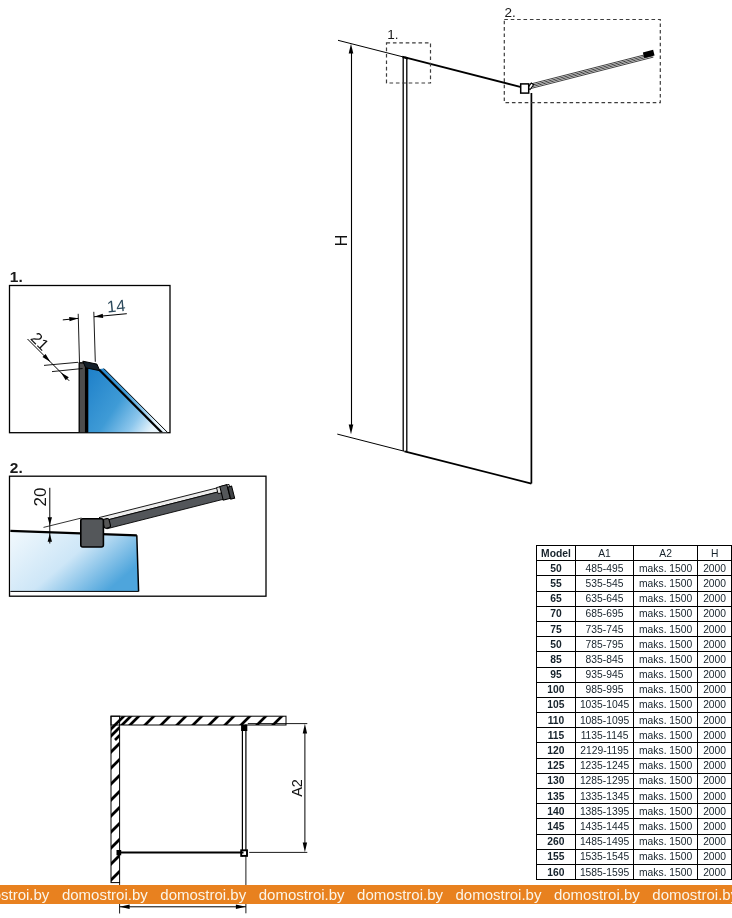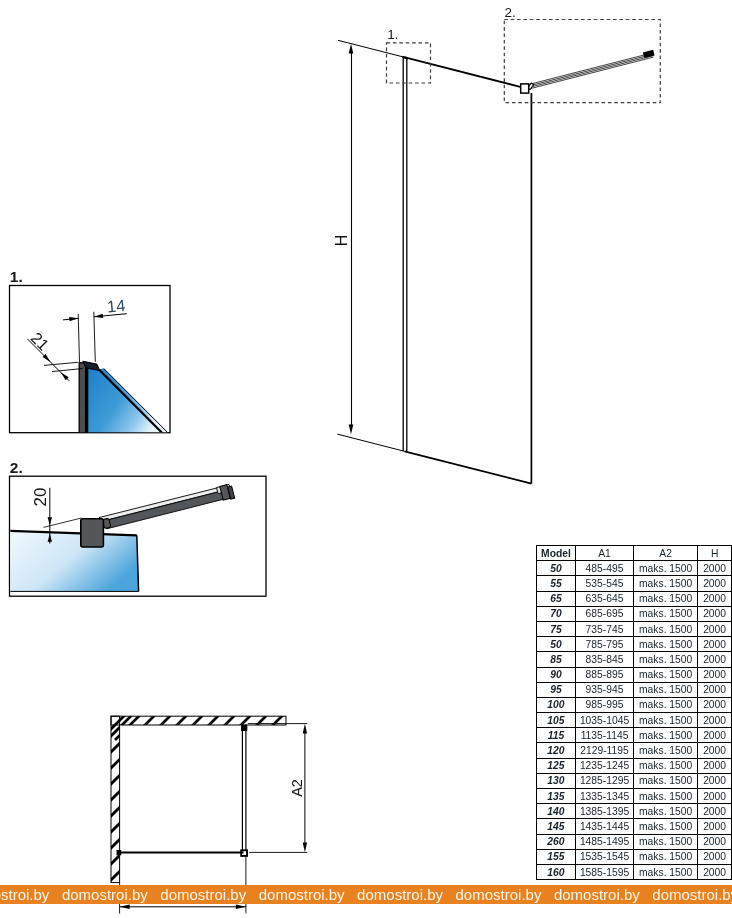--- a/index.html
+++ b/index.html
@@ -3,21 +3,21 @@
 <meta charset="utf-8">
 <style>
   html,body{margin:0;padding:0;background:#fff;}
   body{width:732px;height:918px;position:relative;overflow:hidden;
        font-family:"Liberation Sans",sans-serif;}
   #art{position:absolute;left:0;top:0;}
   #tbl{position:absolute;left:528px;top:545px;border-collapse:collapse;border:1.5px solid #000;
        table-layout:fixed;font-size:10.3px;color:#16222b;margin-left:8px;}
   #tbl td{border:1px solid #000;text-align:center;vertical-align:middle;
        padding:0;height:14.2px;overflow:hidden;white-space:nowrap;}
-  #tbl td.m{font-weight:bold;font-style:italic;}
+  #tbl td.m{font-weight:bold;}
   #tbl tr.h td{font-style:normal;}
   #band{position:absolute;left:0;top:884.6px;width:732px;height:19px;
        background:#e8811f;overflow:hidden;}
   #band span{position:absolute;left:-36.5px;top:0;line-height:19px;
        font-size:15px;color:#fbf5e9;white-space:nowrap;word-spacing:2.1px;}
 </style>
 </head>
 <body>
 <svg id="art" width="732" height="918" viewBox="0 0 732 918">
 <defs>
@@ -217,40 +217,40 @@
         <td>maks. 1500</td>
         <td>2000</td>
       </tr>
 <tr>
         <td class="m">85</td>
         <td>835-845</td>
         <td>maks. 1500</td>
         <td>2000</td>
       </tr>
 <tr>
-        <td class="m">90</td>
-        <td>885-895</td>
-        <td>maks. 1500</td>
-        <td>2000</td>
-      </tr>
-<tr>
         <td class="m">95</td>
         <td>935-945</td>
         <td>maks. 1500</td>
         <td>2000</td>
       </tr>
 <tr>
         <td class="m">100</td>
         <td>985-995</td>
         <td>maks. 1500</td>
         <td>2000</td>
       </tr>
 <tr>
         <td class="m">105</td>
         <td>1035-1045</td>
+        <td>maks. 1500</td>
+        <td>2000</td>
+      </tr>
+<tr>
+        <td class="m">110</td>
+        <td>1085-1095</td>
         <td>maks. 1500</td>
         <td>2000</td>
       </tr>
 <tr>
         <td class="m">115</td>
         <td>1135-1145</td>
         <td>maks. 1500</td>
         <td>2000</td>
       </tr>
 <tr>

